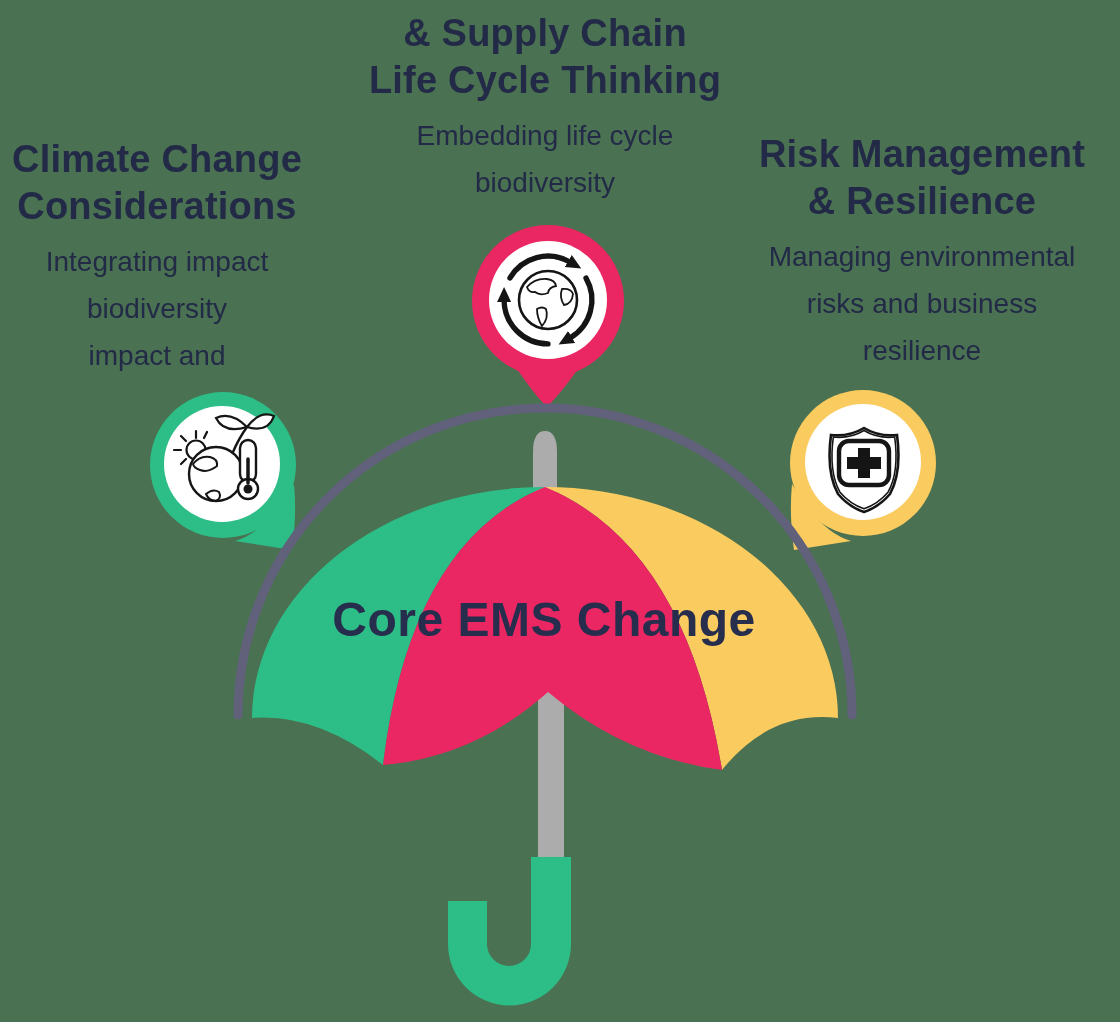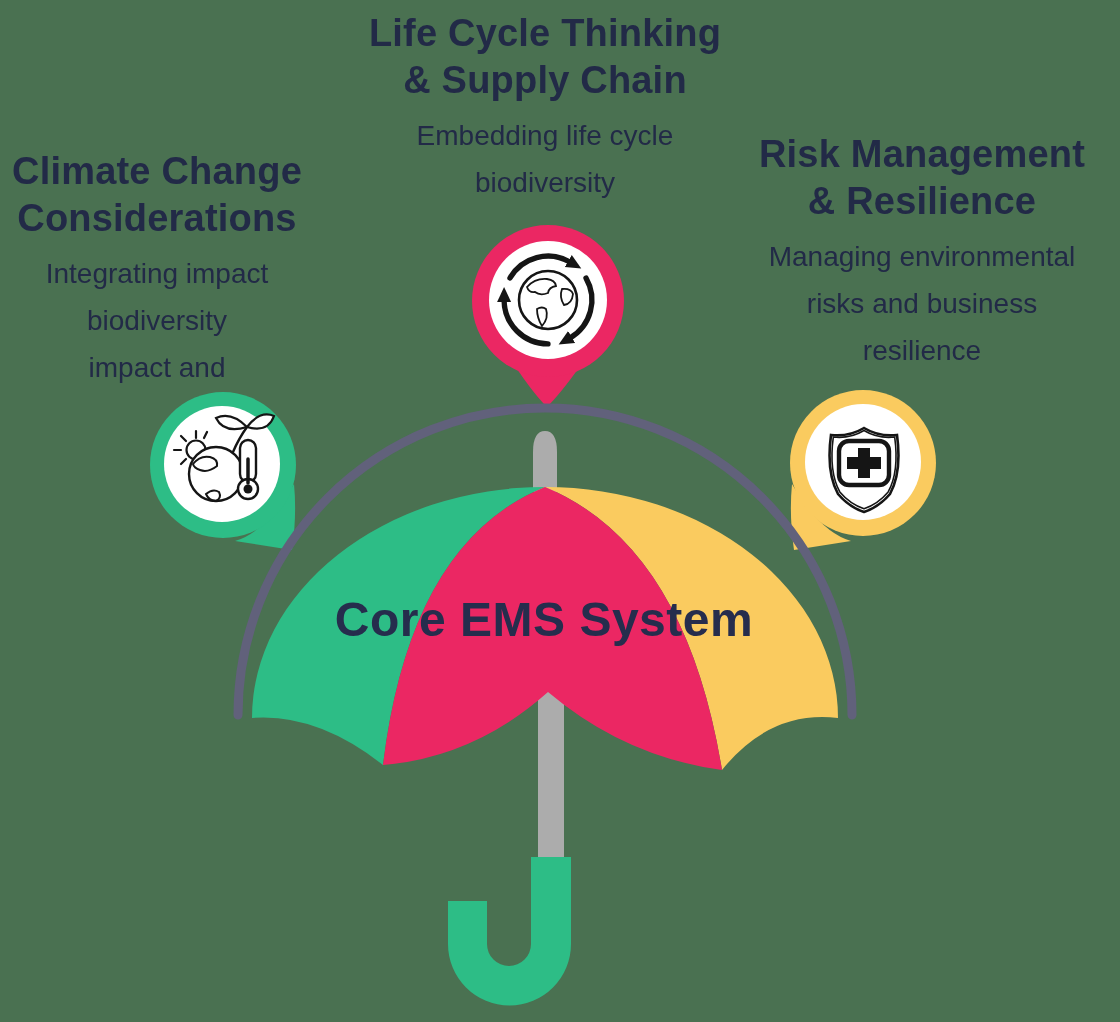--- a/index.html
+++ b/index.html
@@ -8,21 +8,21 @@
     font-family:"Liberation Sans","DejaVu Sans",sans-serif;overflow:hidden;
   }
   .stage svg{position:absolute;left:0;top:0;}
   .text-block{position:absolute;text-align:center;color:#222A47;}
   .node-title{font-weight:700;font-size:38px;line-height:47px;letter-spacing:0.2px;}
   .node-desc{font-weight:400;font-size:28px;line-height:47px;margin-top:8px;}
   .core-label{
     position:absolute;left:294px;top:592px;width:500px;text-align:center;
     font-weight:700;font-size:48px;color:#262D4D;letter-spacing:0.5px;
   }
-  #block-climate{left:7px;top:148px;width:300px;}
+  #block-climate{left:7px;top:136px;width:300px;}
   #block-lifecycle{left:365px;top:10px;width:360px;}
   #block-risk{left:722px;top:131px;width:400px;}
 </style>
 </head>
 <body>
 
 <div class="stage">
 
 <svg width="1120" height="1022" viewBox="0 0 1120 1022">
   <defs>
@@ -101,36 +101,36 @@
     </div>
     <div class="node-desc">
       <div>Integrating impact</div>
       <div>biodiversity</div>
       <div>impact and</div>
     </div>
   </div>
 
   <div class="text-block" id="block-lifecycle">
     <div class="node-title">
+      <div>&amp; Supply Chain</div>
       <div>Life Cycle Thinking</div>
-      <div>&amp; Supply Chain</div>
     </div>
     <div class="node-desc">
       <div>Embedding life cycle</div>
       <div>biodiversity</div>
     </div>
   </div>
 
   <div class="text-block" id="block-risk">
     <div class="node-title">
       <div>Risk Management</div>
       <div>&amp; Resilience</div>
     </div>
     <div class="node-desc">
       <div>Managing environmental</div>
       <div>risks and business</div>
       <div>resilience</div>
     </div>
   </div>
 
-  <div class="core-label">Core EMS System</div>
+  <div class="core-label">Core EMS Change</div>
 
 </div>
 
 </body></html>

